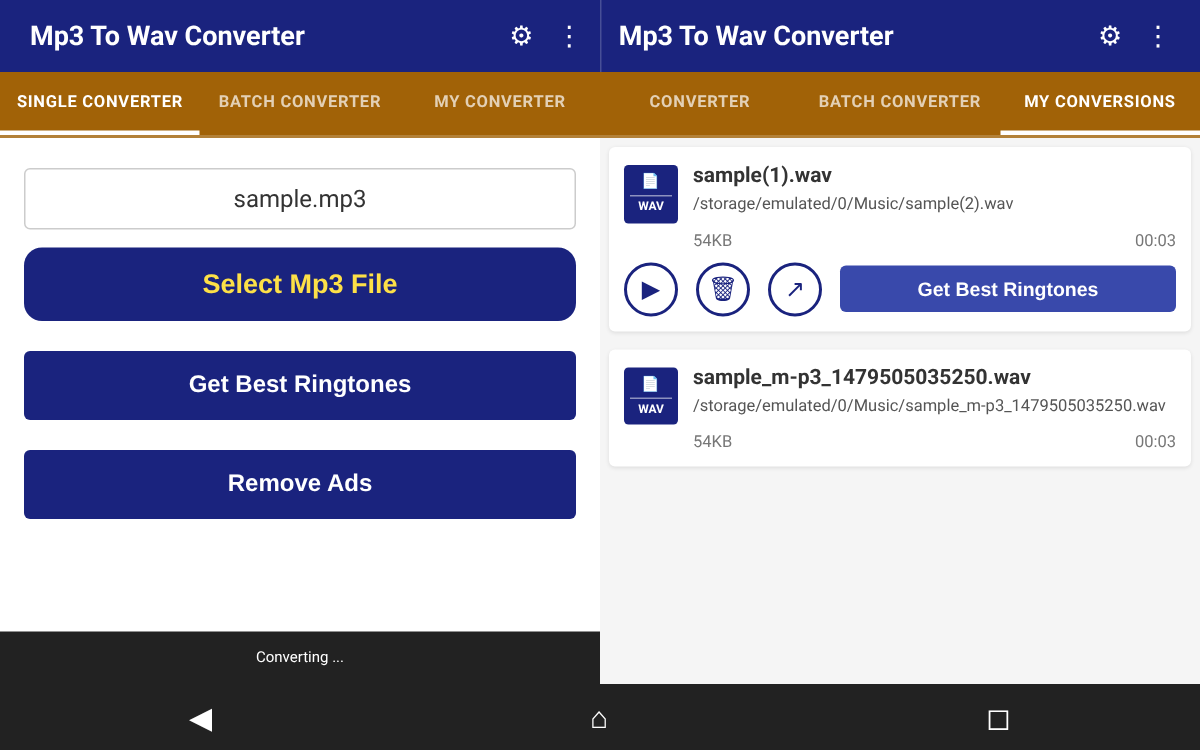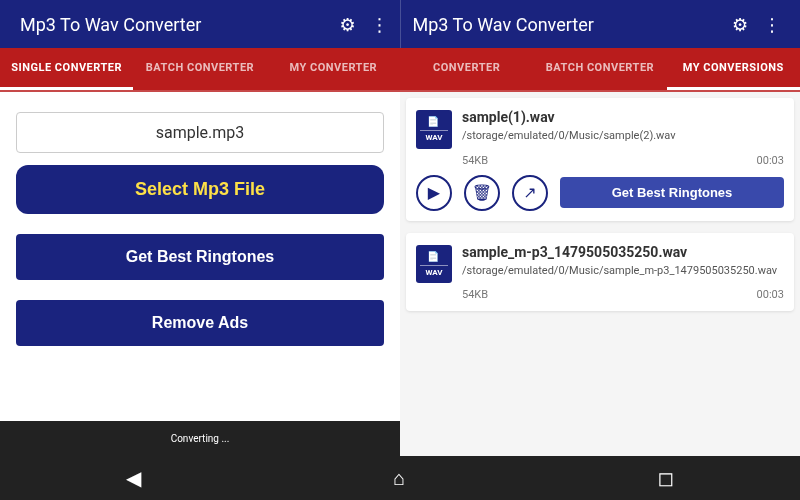--- a/index.html
+++ b/index.html
@@ -25,21 +25,21 @@
     .top-bar-left, .top-bar-right {
       display: flex;
       align-items: center;
       flex: 1;
     }
     .top-bar-right {
       justify-content: flex-end;
     }
     .app-title {
       font-size: 18px;
-      font-weight: normal;
+      font-weight: bold;
       flex: 1;
       padding-left: 8px;
     }
     .icon-btn {
       width: 32px;
       height: 32px;
       display: flex;
       align-items: center;
       justify-content: center;
       cursor: pointer;
@@ -49,21 +49,21 @@
     .divider-vertical {
       width: 1px;
       height: 48px;
       background: rgba(255,255,255,0.2);
       margin: 0 4px;
     }
 
     
     .tabs-row {
       display: flex;
-      background: #b91c1c;
+      background: #a16207;
       border-bottom: 2px solid rgba(255,255,255,0.2);
       height: 44px;
     }
     .tab-item {
       flex: 1;
       display: flex;
       align-items: center;
       justify-content: center;
       color: rgba(255,255,255,0.7);
       font-size: 11px;

